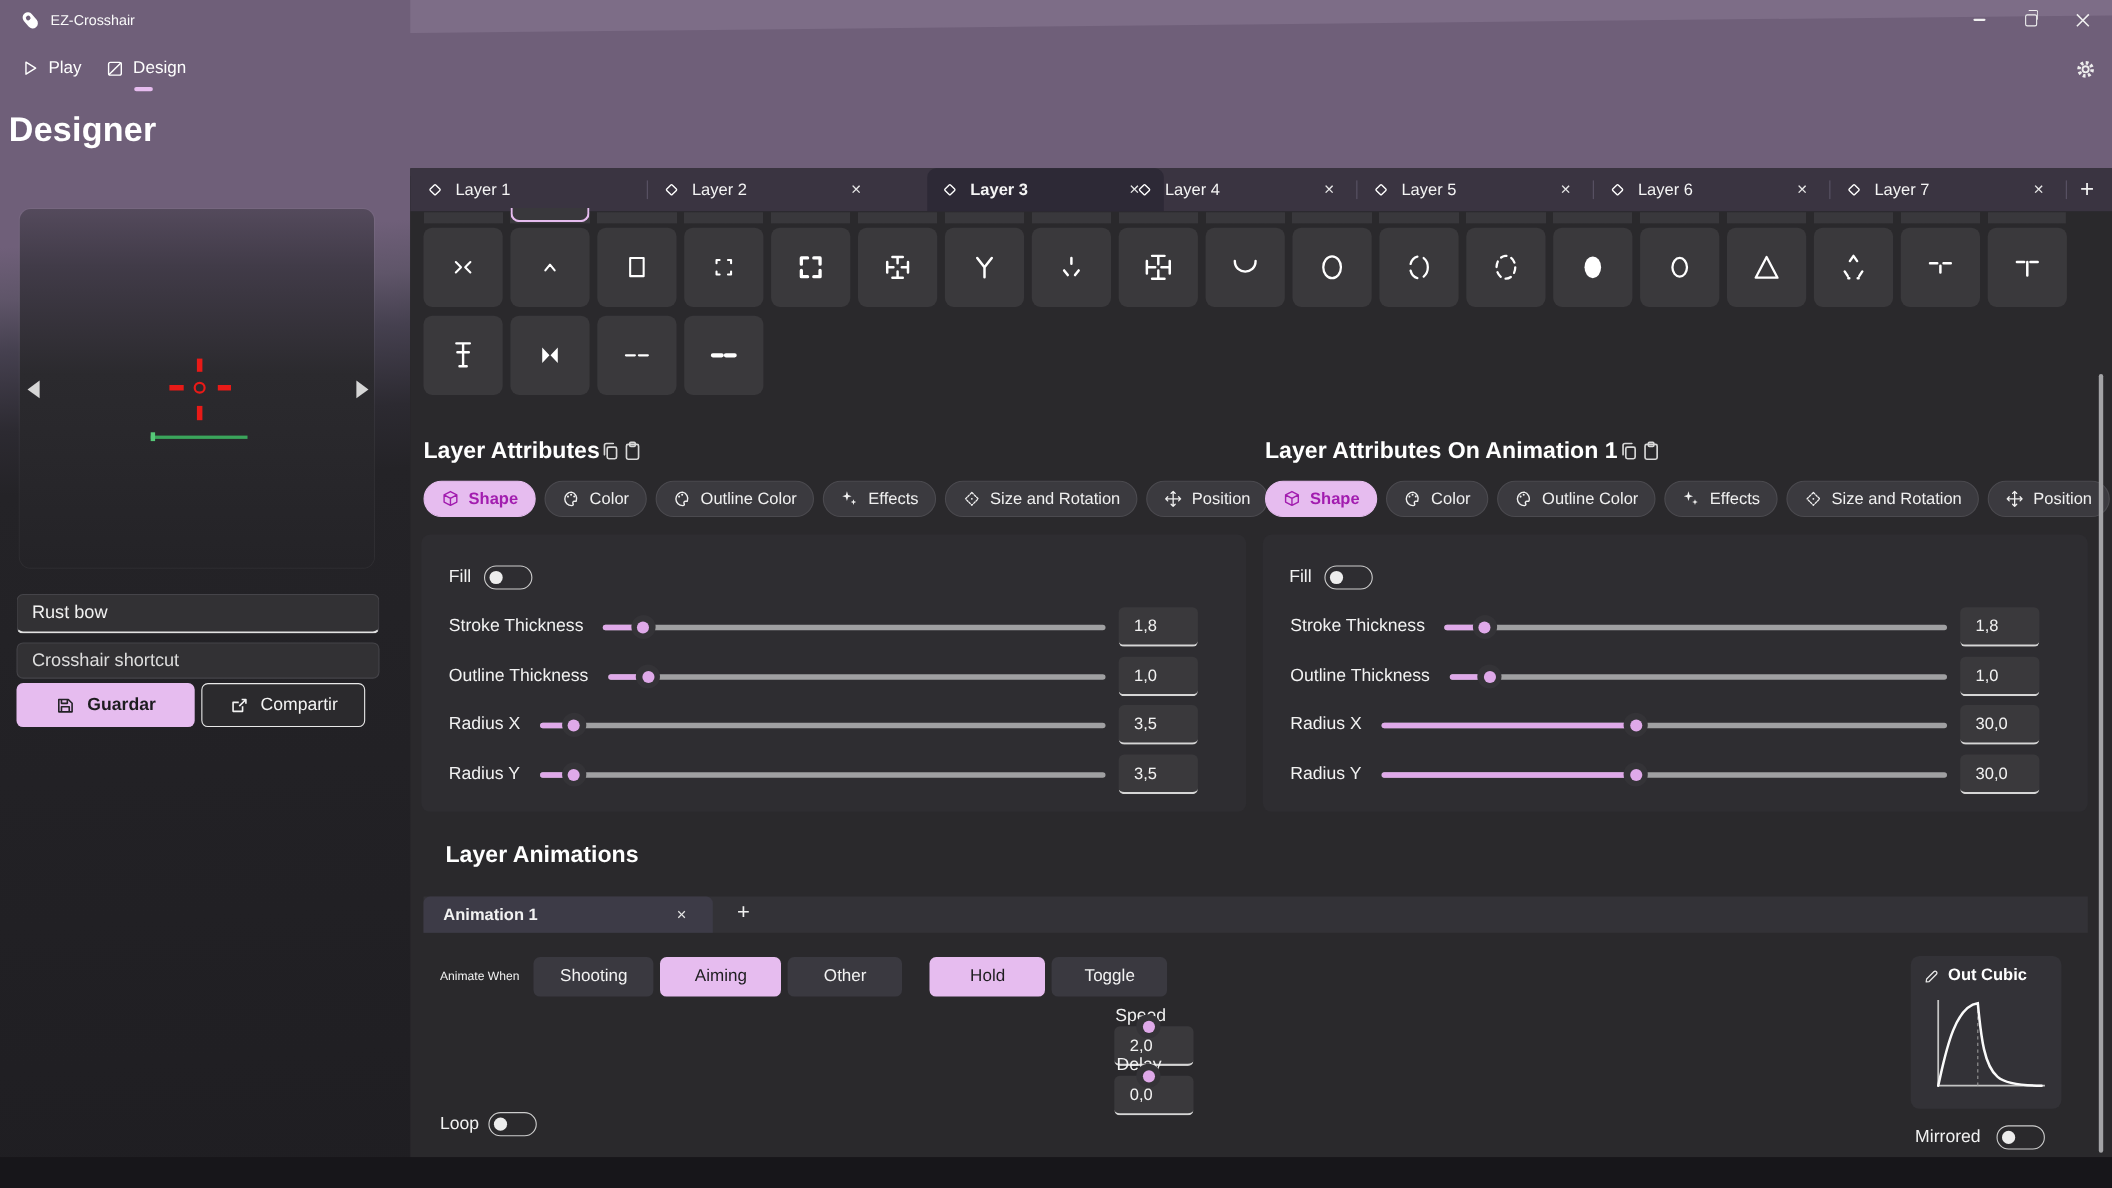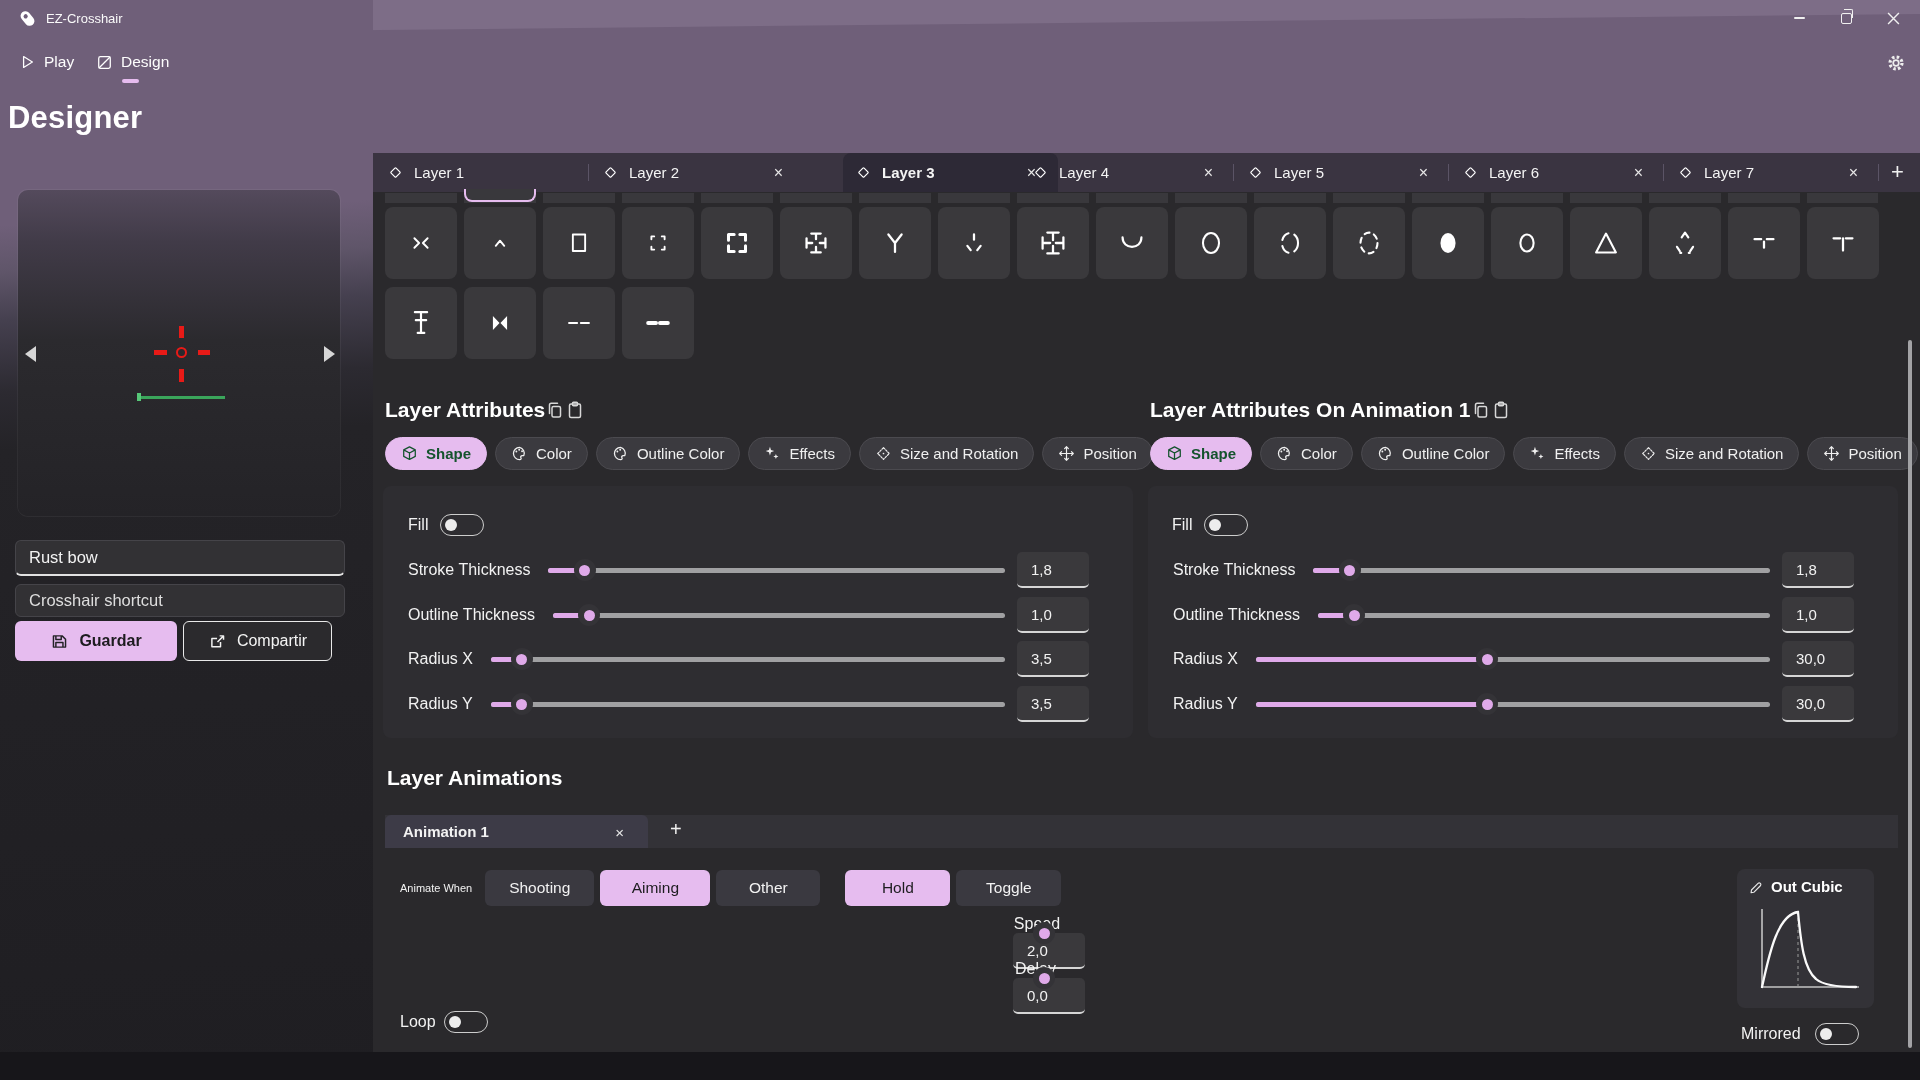--- a/index.html
+++ b/index.html
@@ -63,21 +63,21 @@
      display:flex;align-items:center;justify-content:center;}
   .shape-btn svg{stroke:#fff;fill:none;stroke-width:2.3;stroke-linecap:round;stroke-linejoin:round;}
   
   .sec-head{display:flex;align-items:center;font-size:21px;font-weight:700;color:#ffffff;}
   .hicon{display:flex;align-items:center;}
   .hicon svg{stroke:#d8d8d8;fill:none;stroke-width:1.5;stroke-linecap:round;stroke-linejoin:round;}
   .pillrow{display:flex;gap:8px;}
   .pill{display:flex;align-items:center;gap:8px;height:33px;padding:0 15px;border-radius:17px;
         background:#3b3a3f;border:1px solid #4b4a4f;font-size:15px;color:#f0f0f0;box-sizing:border-box;}
   .pill svg{stroke:currentColor;fill:none;stroke-width:1.5;stroke-linecap:round;stroke-linejoin:round;}
-  .pill.selected{background:var(--accent,#e6bcef);border-color:var(--accent,#e6bcef);color:#14532d;font-weight:600;}
+  .pill.selected{background:var(--accent,#e6bcef);border-color:var(--accent,#e6bcef);color:#a21caf;font-weight:600;}
   .attr-card{background:#2e2d31;border-radius:8px;}
   
   .fillrow{display:flex;align-items:center;gap:12px;font-size:16px;}
   .toggle{width:44px;height:22px;border:1.6px solid #cdcdcd;border-radius:13px;position:relative;background:transparent;box-sizing:border-box;}
   .toggle::after{content:"";position:absolute;left:4px;top:50%;transform:translateY(-50%);
       width:12px;height:12px;border-radius:50%;background:#ededed;}
   .srow{display:flex;align-items:center;box-sizing:border-box;padding:0 44px 0 25px;height:36px;}
   .srow.anim{padding:0;flex-direction:column;}
   .slabel{font-size:16px;color:#f2f2f2;margin-right:18px;white-space:nowrap;}
   .track{flex:1;height:5px;background:#a0a0a2;border-radius:3px;position:relative;margin-right:12px;}
@@ -553,21 +553,21 @@
   <div class="abs srow" style="left:1148px;top:686px;width:750px;">
     <span class="slabel">Radius Y</span>
     <div class="track">
         <div class="sfill" style="width: 45%;">
           <div class="thumb"></div>
         </div>
       </div>
     <div class="vbox">30,0</div>
   </div>
 
-  <div class="abs sec-head" style="left:387px;top:766px;">
+  <div class="abs sec-head" style="left:405px;top:766px;">
     <span>Layer Animations</span>
   </div>
   <div class="abs animstrip"></div>
   <div class="abs animtab">
     <span style="font-weight:600;">Animation 1</span>
     <span class="tab-close">×</span>
   </div>
   <div class="abs anim-add">+</div>
 
   <div class="abs" style="left:400px;top:870px;height:36px;display:flex;align-items:center;">

